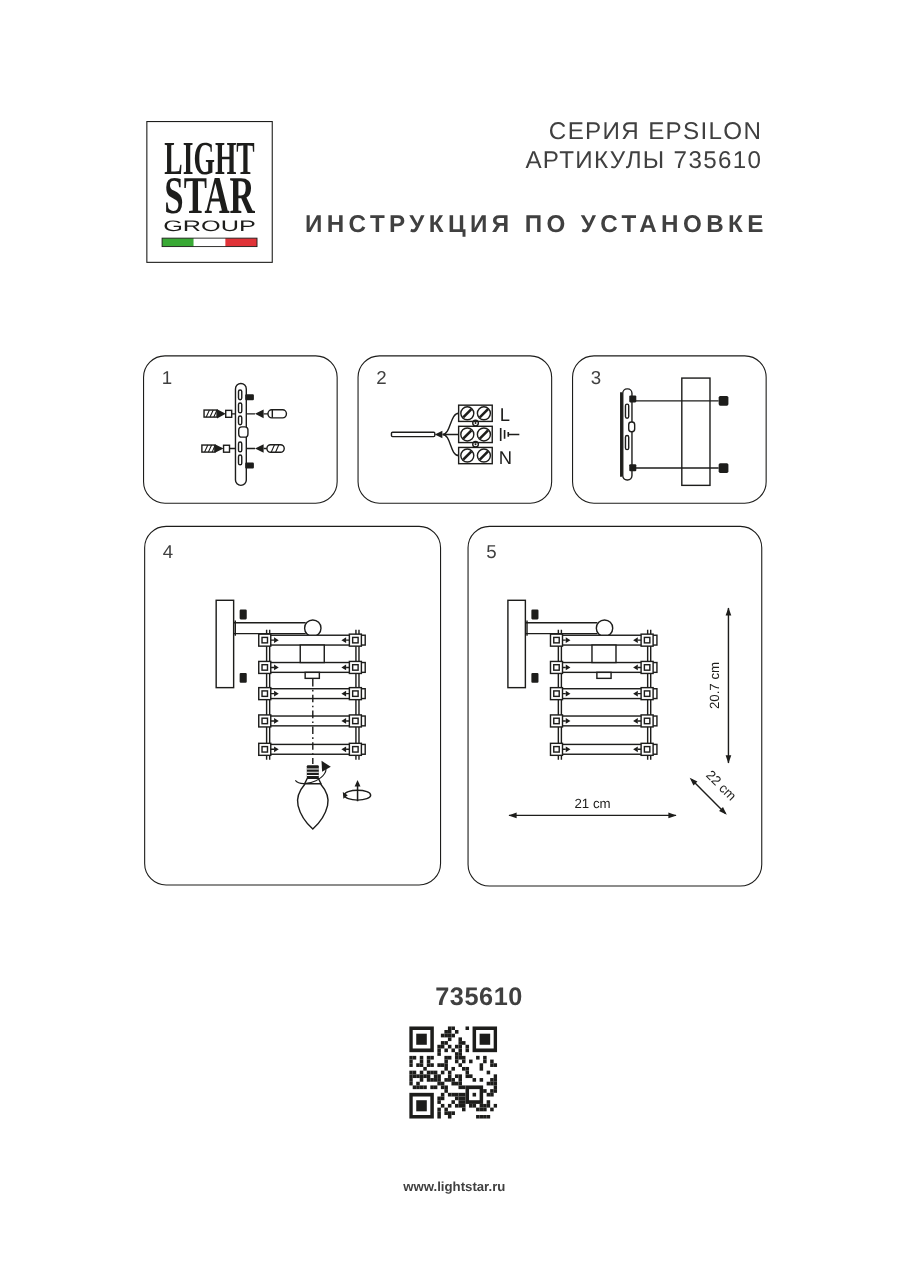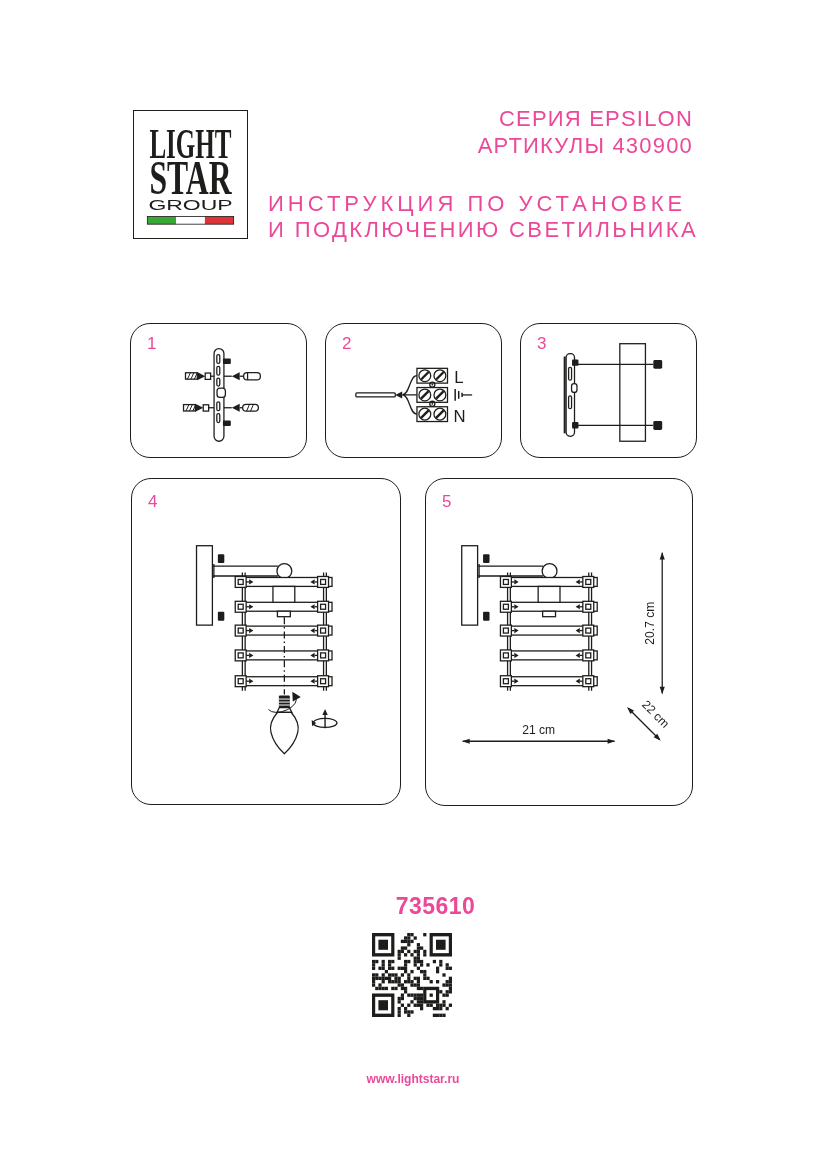--- a/index.html
+++ b/index.html
@@ -1,28 +1,28 @@
 <!DOCTYPE html>
 <html><head>
 <meta charset="utf-8">
 <style>
   html,body{margin:0;padding:0;background:#fff;}
   .page{position:relative;width:826px;height:1128px;background:#fff;overflow:hidden;
-        font-family:"Liberation Sans",sans-serif;color:#ec4899;}
+        font-family:"Liberation Sans",sans-serif;color:#404040;}
 
   
   .logo-box{position:absolute;left:133px;top:110px;width:113px;height:127px;border:1.6px solid #1d1d1b;}
   .logo-box svg{position:absolute;inset:0;width:100%;height:100%;}
   .logo-serif{font-family:"Liberation Serif",serif;font-weight:bold;fill:#1d1d1b;}
   .logo-sans{font-family:"Liberation Sans",sans-serif;font-weight:400;fill:#1d1d1b;}
 
   
   .hdr-top{position:absolute;top:105px;right:133px;text-align:right;font-weight:normal;
            font-size:22px;line-height:27px;letter-spacing:1.2px;}
-  .hdr-instr{position:absolute;top:191px;right:128px;text-align:left;font-weight:normal;
+  .hdr-instr{position:absolute;top:191px;right:128px;text-align:center;font-weight:bold;
              font-size:22px;line-height:26px;}
   .ls-wide{letter-spacing:4px;}
   .ls-med{letter-spacing:2.4px;}
 
   
   .panel{position:absolute;border:1.5px solid #1d1d1b;border-radius:20px;background:#fff;box-sizing:border-box;}
   .panel svg{position:absolute;inset:0;width:100%;height:100%;}
   .pnum{position:absolute;left:16px;top:10px;font-size:17px;z-index:2;}
 
   
@@ -91,25 +91,24 @@
         <rect x="13" y="103" width="28" height="7.5" fill="#39a935"></rect>
         <rect x="41" y="103" width="28" height="7.5" fill="#ffffff"></rect>
         <rect x="69" y="103" width="28" height="7.5" fill="#e03338"></rect>
         <rect x="13" y="103" width="84" height="7.5" fill="none" stroke="#1d1d1b" stroke-width="0.8"></rect>
       </g>
     </svg>
   </div>
 
   <div class="hdr-top">
     <div>СЕРИЯ EPSILON</div>
-    <div>АРТИКУЛЫ 430900</div>
+    <div>АРТИКУЛЫ 735610</div>
   </div>
   <div class="hdr-instr">
     <div class="ls-wide">ИНСТРУКЦИЯ ПО УСТАНОВКЕ</div>
-    <div class="ls-med">И ПОДКЛЮЧЕНИЮ СВЕТИЛЬНИКА</div>
   </div>
 
   <div class="panel" style="left:130px;top:323px;width:177px;height:135px">
     <span class="pnum">1</span>
     <svg viewBox="0 0 177 135">
       <g>
         <rect class="lnw" x="84" y="25" width="10" height="94" rx="5"></rect>
         <rect class="ln" x="86.8" y="31" width="3" height="9" rx="1.5"></rect>
         <rect class="ln" x="86.8" y="43" width="3" height="9" rx="1.5"></rect>
         <rect class="ln" x="86.8" y="55" width="3" height="8" rx="1.5"></rect>

